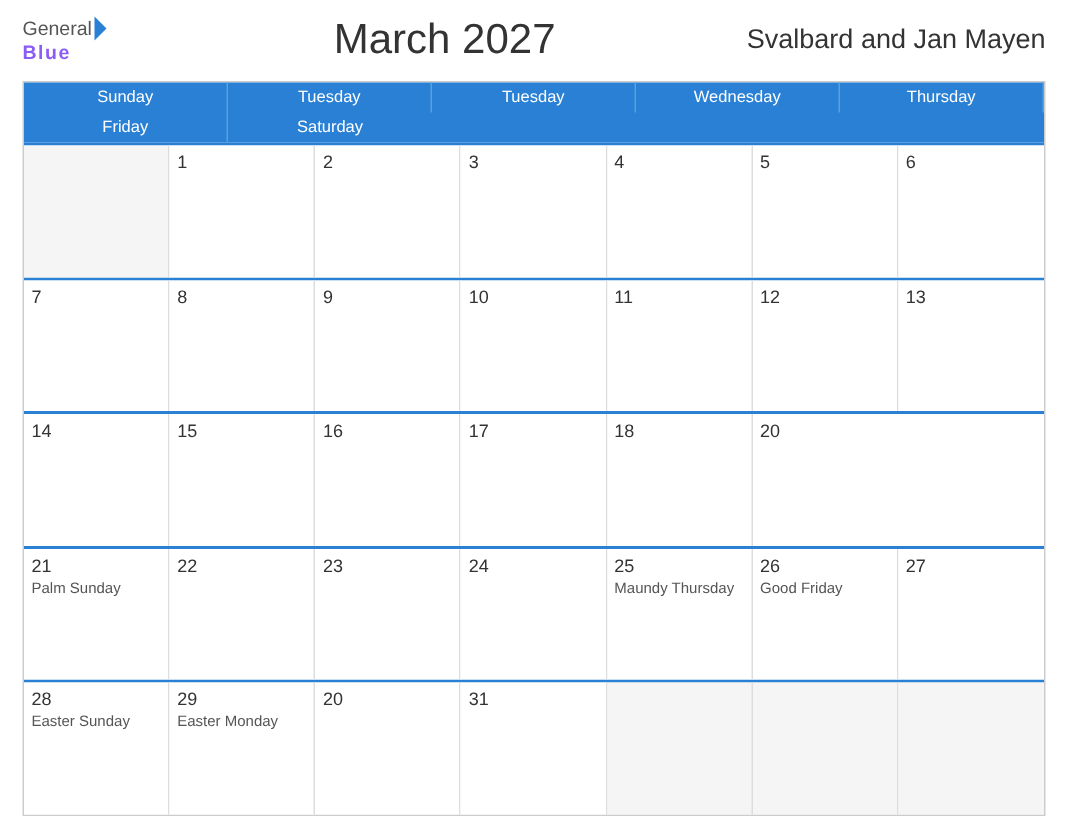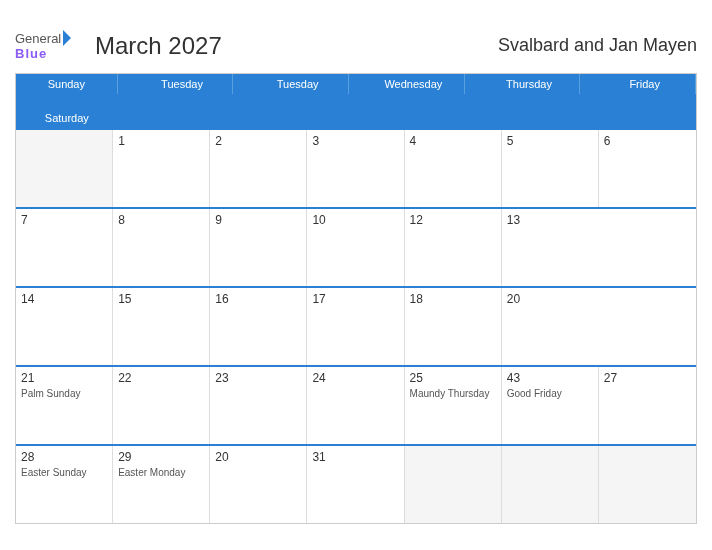--- a/index.html
+++ b/index.html
@@ -6,21 +6,21 @@
     body {
       width: 712px;
       height: 550px;
       font-family: Arial, sans-serif;
       background: #fff;
       overflow: hidden;
     }
     .page {
       width: 712px;
       height: 550px;
-      padding: 26px 15px;
+      padding: 6px 15px;
       display: flex;
       flex-direction: column;
     }
     .header {
       display: flex;
       align-items: center;
       justify-content: space-between;
       margin-bottom: 8px;
       padding: 4px 0;
     }
@@ -31,43 +31,42 @@
     }
     .logo-triangle {
       width: 0;
       height: 0;
       border-left: 8px solid #2980d4;
       border-top: 8px solid transparent;
       border-bottom: 8px solid transparent;
       margin-left: 2px;
     }
     .month-title {
-      font-size: 24px;
+      font-size: 28px;
       font-weight: normal;
       color: #333;
-      text-align: left;
+      text-align: center;
       flex: 1;
     }
     .region {
       font-size: 18px;
       color: #333;
       text-align: right;
       min-width: 150px;
     }
     .calendar {
       flex: 1;
       border: 1px solid #ccc;
       display: flex;
       flex-direction: column;
     }
     .cal-header {
       display: grid;
-      grid-template-columns: repeat(6, 1fr);
+      grid-template-columns: repeat(5, 1fr);
       background: #2980d4;
-      gap: 14px;
     }
     .cal-header-cell {
       color: #fff;
       font-size: 11px;
       text-align: center;
       padding: 4px 2px;
       border-right: 1px solid #5aa0e0;
     }
     .cal-header-cell:last-child {
       border-right: none;
@@ -181,20 +180,23 @@
           <div class="cal-cell">
             <span class="day-num">8</span>
           </div>
           <div class="cal-cell">
             <span class="day-num">9</span>
           </div>
           <div class="cal-cell">
             <span class="day-num">10</span>
           </div>
           <div class="cal-cell">
+            <span class="day-num">11</span>
+          </div>
+          <div class="cal-cell">
             <span class="day-num">12</span>
           </div>
           <div class="cal-cell">
             <span class="day-num">13</span>
           </div>
         </div>
         <div class="cal-week">
           <div class="cal-cell">
             <span class="day-num">14</span>
           </div>
@@ -219,21 +221,21 @@
           <div class="cal-cell">
             <span class="day-num">22</span>
           </div>
           <div class="cal-cell">
             <span class="day-num">23</span>
           </div>
           <div class="cal-cell">
             <span class="day-num">24</span>
           </div>
           <div class="cal-cell"><span class="day-num">25</span><span class="holiday">Maundy Thursday</span></div>
-          <div class="cal-cell"><span class="day-num">43</span><span class="holiday">Good Friday</span></div>
+          <div class="cal-cell"><span class="day-num">26</span><span class="holiday">Good Friday</span></div>
           <div class="cal-cell">
             <span class="day-num">27</span>
           </div>
         </div>
         <div class="cal-week">
           <div class="cal-cell"><span class="day-num">28</span><span class="holiday">Easter Sunday</span></div>
           <div class="cal-cell"><span class="day-num">29</span><span class="holiday">Easter Monday</span></div>
           <div class="cal-cell">
             <span class="day-num">20</span>
           </div>

